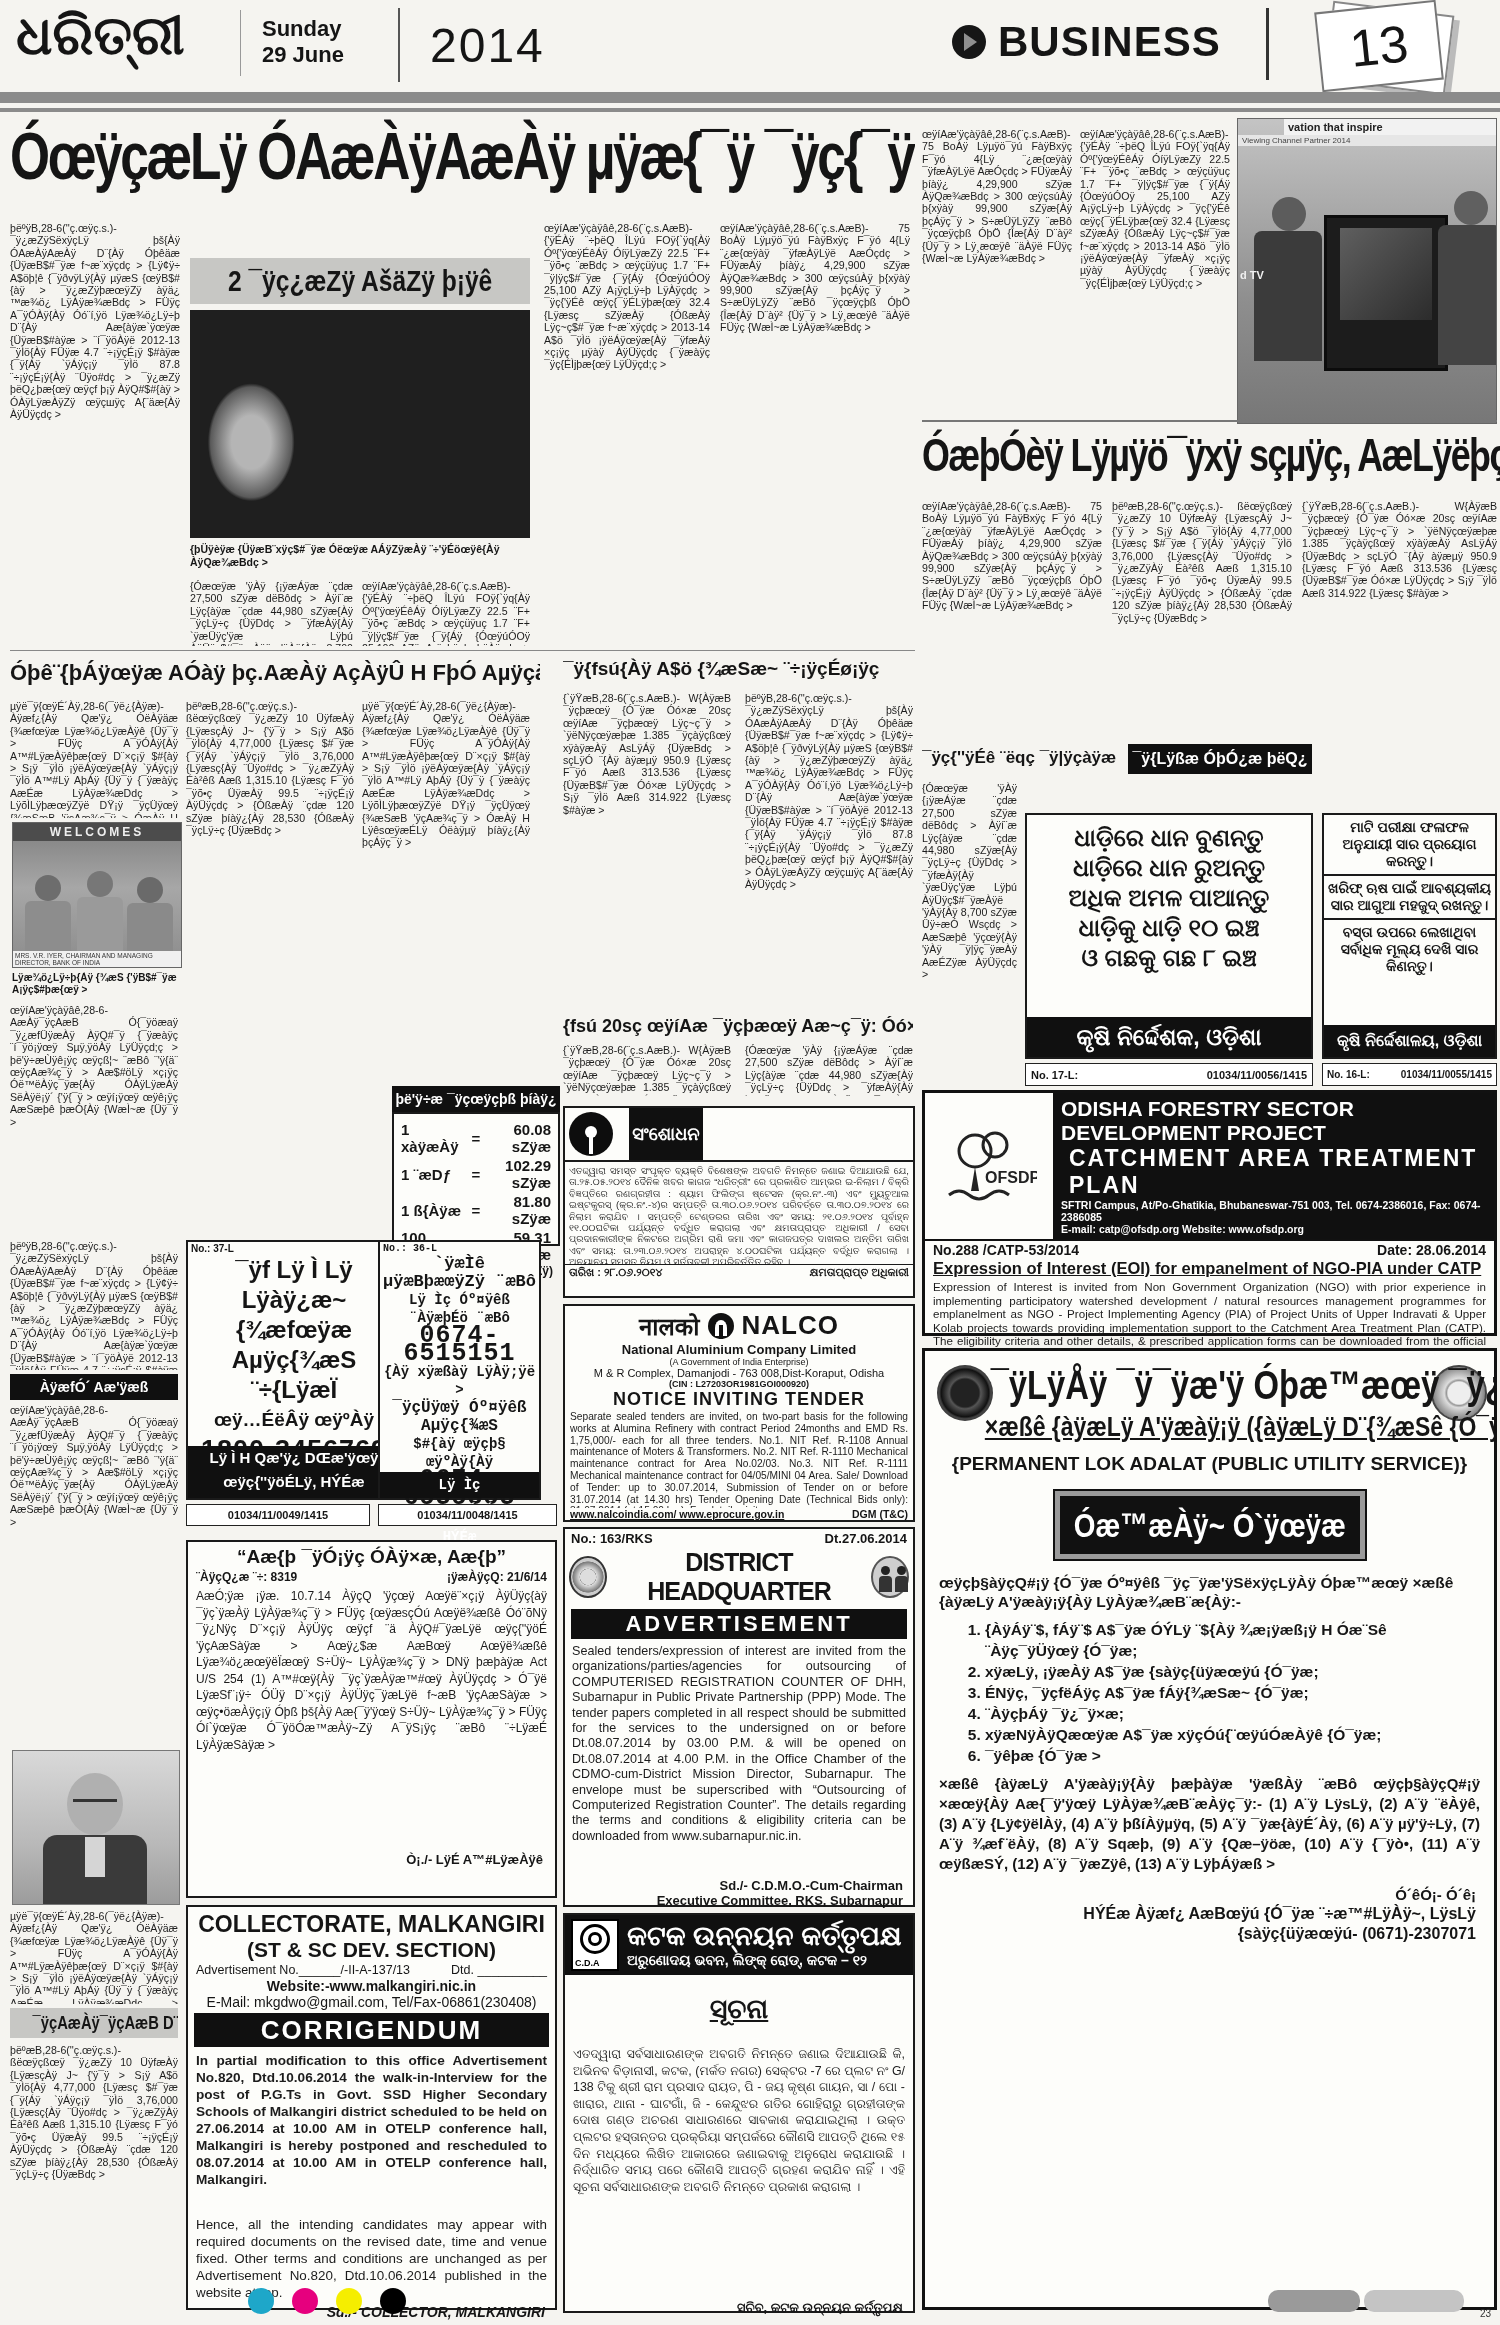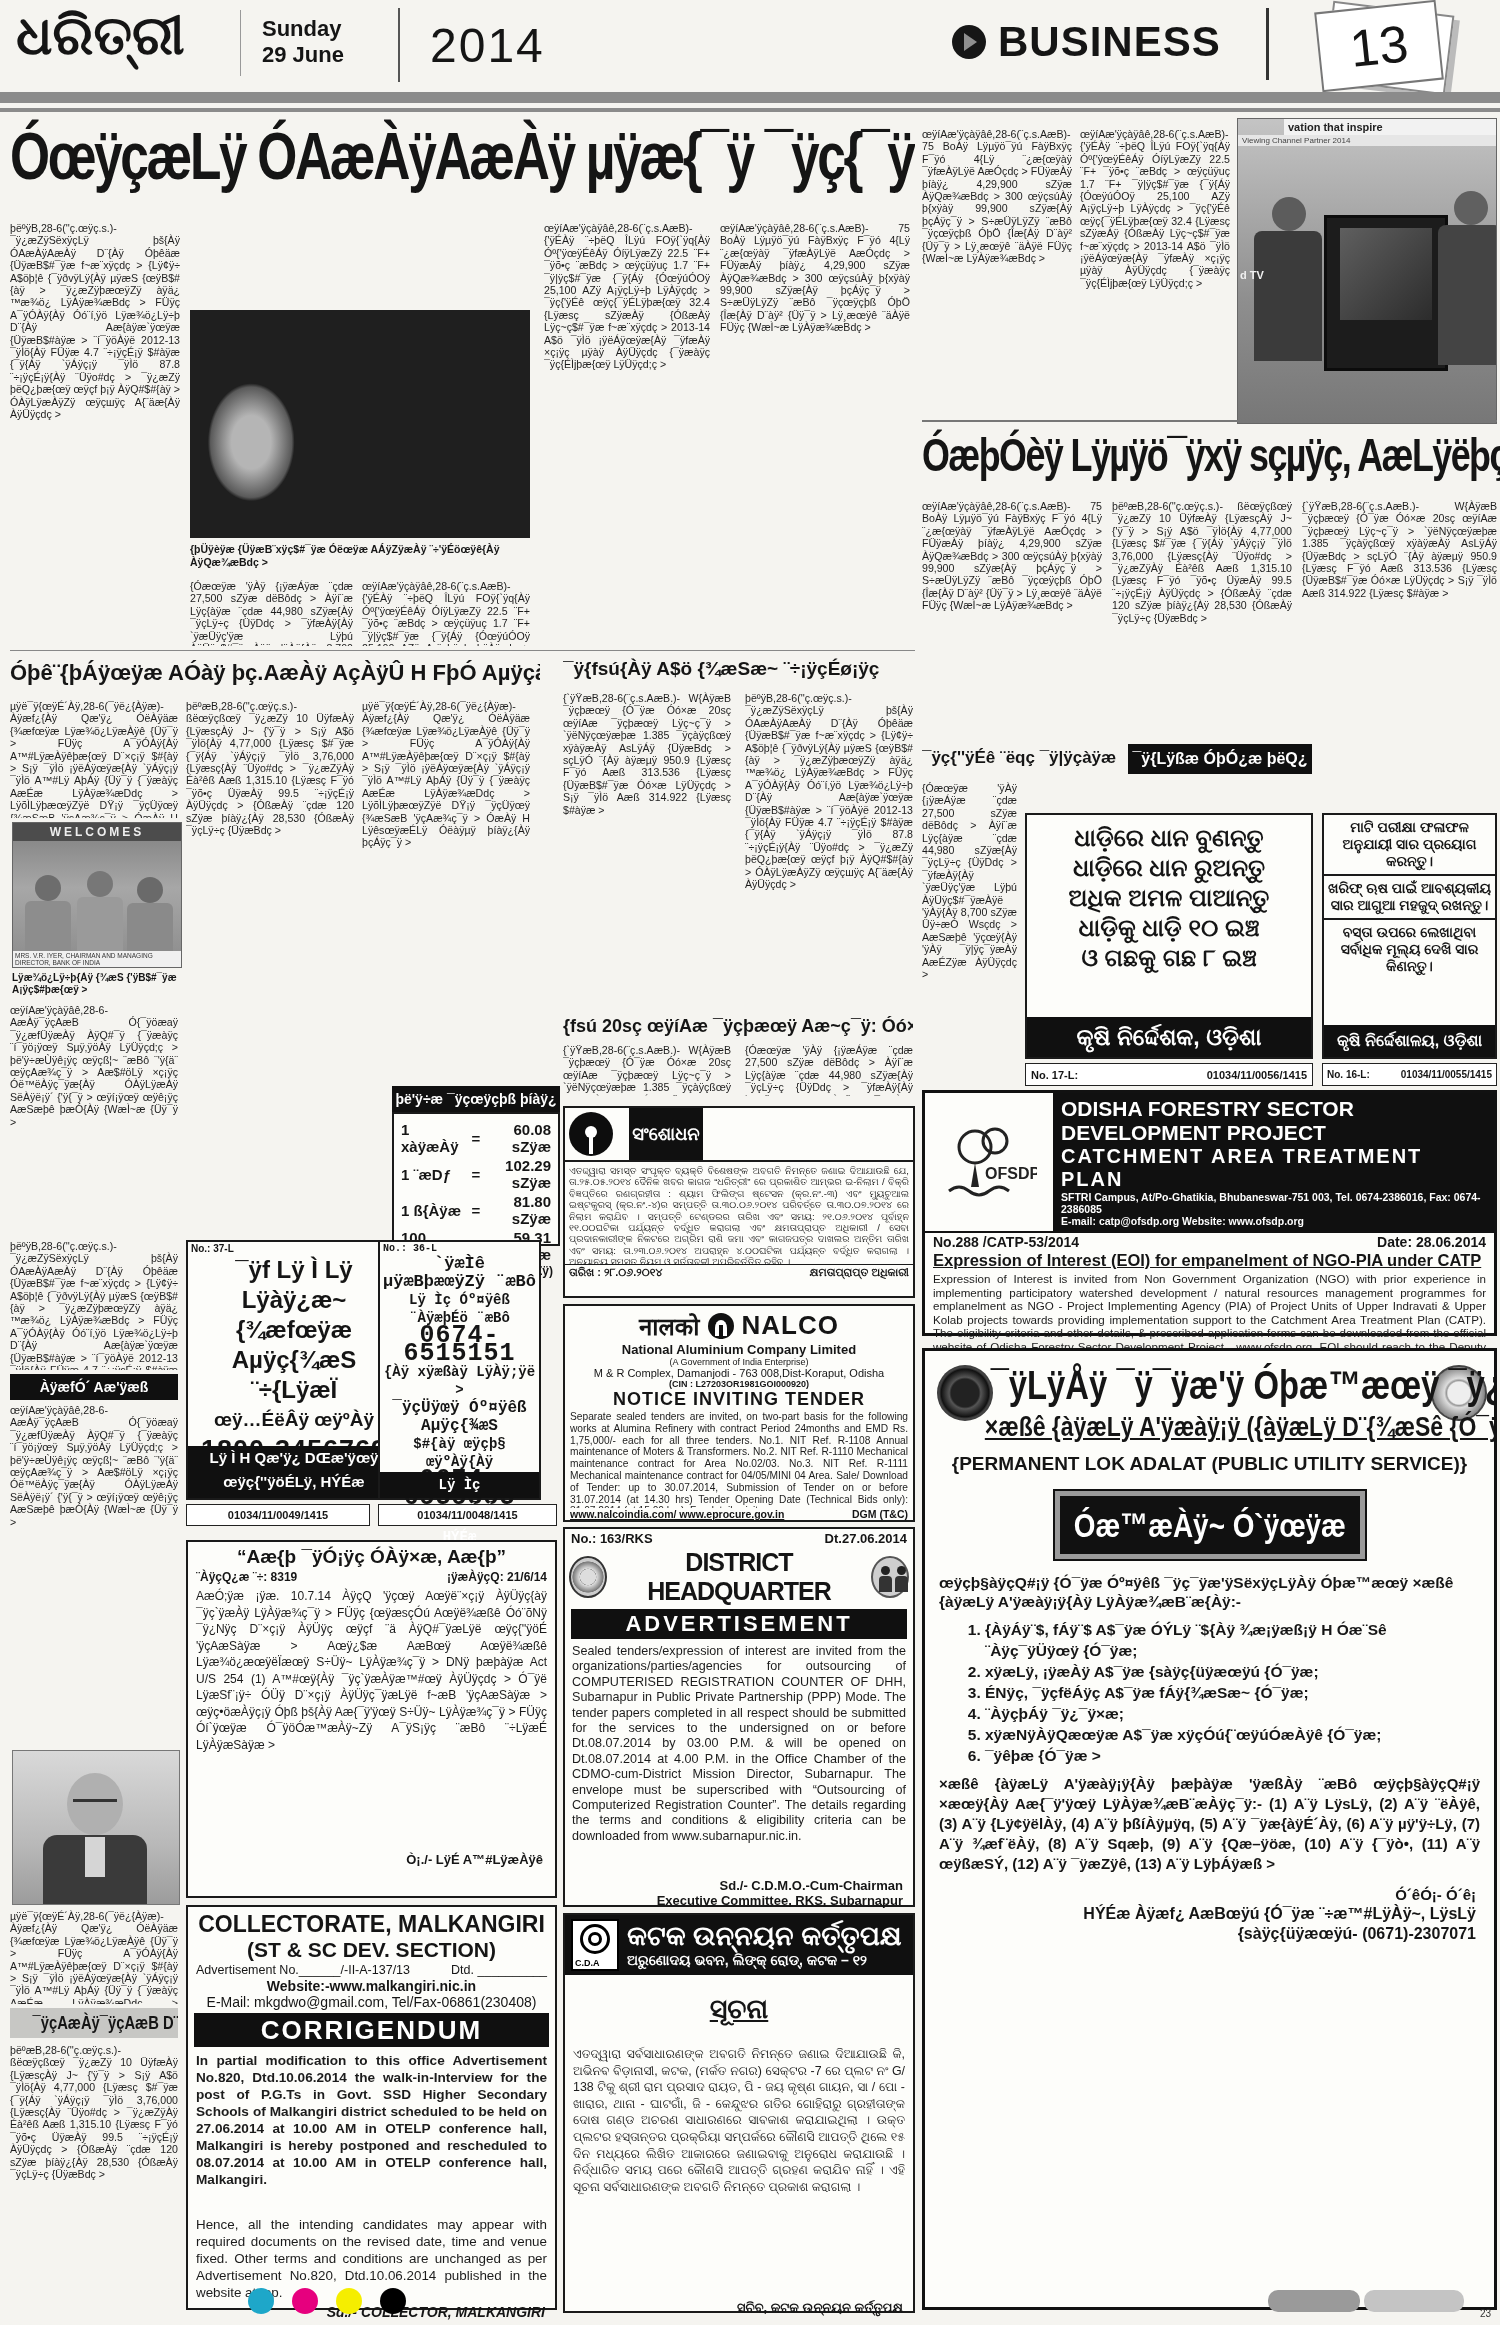--- a/index.html
+++ b/index.html
@@ -62,20 +62,23 @@
     </div>
   </div>
   <div class="abs rule" style="left:0;top:92px;width:1500px;height:11px;"></div>
   <div class="abs rule" style="left:0;top:108px;width:1500px;height:4px;"></div>
 
   <div class="abs" style="left:10px;top:118px;width:905px;height:96px;overflow:hidden;">
     <span class="cond b" style="font-size:66px;letter-spacing:-3px;width:1160px;">ÓœÿçæLÿ ÓAæÀÿAæÀÿ µÿæ{¯ÿ ¯ÿç{¯ÿ`ÿœÿæ LÿÀÿæ¾æD</span>
   </div>
 
   <div class="abs jt" style="left:10px;top:222px;width:170px;height:426px;">þëºÿB,28-6(''ç.œÿç.s.)- ¯ÿ¿æZÿSëxÿçLÿ þš{Àÿ ÓAæÀÿAæÀÿ D¨{Àÿ Óþêäæ {ÜÿæB$#¯ÿæ f~æ¨xÿçdç &gt; {Lÿ¢ÿ÷ A$öþ¦ê {¯ÿðvÿLÿ{Àÿ µÿæS {œÿB$#{àÿ &gt; ¯ÿ¿æZÿþæœÿZÿ àÿä¿ ™æ¾ö¿ LÿÀÿæ¾æBdç &gt; FÜÿç A¯ÿÓÀÿ{Àÿ Óó¨í‚ÿö Lÿæ¾ö¿Lÿ÷þ D¨{Àÿ Aæ{àÿæ`ÿœÿæ {ÜÿæB$#àÿæ &gt; ¨í¯ÿöÀÿë 2012-13 ¯ÿÌö{Àÿ FÜÿæ 4.7 ¨÷¡ÿçÉ¡ÿ $#àÿæ {¯ÿ{Áÿ `ÿÁÿç¡ÿ ¯ÿÌö 87.8 ¨÷¡ÿçÉ¡ÿ{Àÿ ¨Üÿo#dç &gt; ¯ÿ¿æZÿ þëQ¿þæ{œÿ œÿçf þ¡ÿ ÀÿQ#$#{àÿ &gt; ÓÀÿLÿæÀÿZÿ œÿçшÿç A{¨äæ{Àÿ ÀÿÜÿçdç &gt;</div>
+  <div class="abs graybar ctr" style="left:190px;top:258px;width:340px;height:46px;overflow:hidden;">
+    <span class="condc b" style="font-size:30px;line-height:46px;">2 ¯ÿç¿æZÿ AšäZÿ þ¡ÿê</span>
+  </div>
   <div class="abs photo ph-bangles" style="left:190px;top:310px;width:340px;height:228px;"></div>
   <div class="abs b" style="left:190px;top:543px;width:340px;height:32px;font-size:10.5px;line-height:13px;overflow:hidden;">{þÜÿèÿæ {ÜÿæB¨xÿç$#¯ÿæ Óëœÿæ AÁÿZÿæÀÿ ¨÷'ÿÉöœÿê{Àÿ ÀÿQæ¾æBdç &gt;</div>
   <div class="abs jt" style="left:190px;top:580px;width:163px;height:66px;">{Óæœÿæ 'ÿÀÿ {¡ÿæÁÿæ ¨çdæ 27,500 sZÿæ dëBôdç &gt; Àÿí¨æ Lÿç{àÿæ ¨çdæ 44,980 sZÿæ{Àÿ ¯ÿçLÿ÷ç {ÜÿDdç &gt; ¯ÿfæÀÿ{Àÿ `ÿæÜÿç'ÿæ Lÿþú ÀÿÜÿç$#¯ÿæÀÿë 'ÿÀÿ{Àÿ 8,700 sZÿæ Üÿ÷æÓ Wsçdç &gt; AæSæþê 'ÿçœÿ{Àÿ 'ÿÀÿ ¯ÿ|ÿç¯ÿæÀÿ AæÉZÿæ ÀÿÜÿçdç &gt;</div>
   <div class="abs jt" style="left:362px;top:580px;width:168px;height:66px;">œÿíAæ'ÿçàÿâê,28-6(¨ç.s.AæB)- {'ÿÉÀÿ ¨÷þëQ ÎLÿú FOÿ{`ÿq{Àÿ Óº{'ÿœÿÉêÁÿ ÓíÿLÿæZÿ 22.5 ¨F+ ¯ÿõ•ç ¨æBdç &gt; œÿçüÿuç 1.7 ¨F+ ¯ÿ|ÿç$#¯ÿæ {¯ÿ{Áÿ {ÓœÿúÓOÿ 25,100 AZÿ A¡ÿçLÿ÷þ LÿÀÿçdç &gt; ¯ÿç{'ÿÉê œÿç{¯ÿÉLÿþæ{œÿ 32.4 {Lÿæsç sZÿæÀÿ {ÓßæÀÿ Lÿç~ç$#¯ÿæ f~æ¨xÿçdç &gt; 2013-14 A$ö ¯ÿÌö ¡ÿëÁÿœÿæ{Àÿ ¯ÿfæÀÿ ×ç¡ÿç µÿàÿ ÀÿÜÿçdç {¯ÿæàÿç ¯ÿç{ÉÌjþæ{œÿ LÿÜÿçd;ç &gt;</div>
   <div class="abs jt" style="left:544px;top:222px;width:166px;height:426px;">œÿíAæ'ÿçàÿâê,28-6(¨ç.s.AæB)- {'ÿÉÀÿ ¨÷þëQ ÎLÿú FOÿ{`ÿq{Àÿ Óº{'ÿœÿÉêÁÿ ÓíÿLÿæZÿ 22.5 ¨F+ ¯ÿõ•ç ¨æBdç &gt; œÿçüÿuç 1.7 ¨F+ ¯ÿ|ÿç$#¯ÿæ {¯ÿ{Áÿ {ÓœÿúÓOÿ 25,100 AZÿ A¡ÿçLÿ÷þ LÿÀÿçdç &gt; ¯ÿç{'ÿÉê œÿç{¯ÿÉLÿþæ{œÿ 32.4 {Lÿæsç sZÿæÀÿ {ÓßæÀÿ Lÿç~ç$#¯ÿæ f~æ¨xÿçdç &gt; 2013-14 A$ö ¯ÿÌö ¡ÿëÁÿœÿæ{Àÿ ¯ÿfæÀÿ ×ç¡ÿç µÿàÿ ÀÿÜÿçdç {¯ÿæàÿç ¯ÿç{ÉÌjþæ{œÿ LÿÜÿçd;ç &gt;</div>
   <div class="abs jt" style="left:720px;top:222px;width:190px;height:426px;">œÿíAæ'ÿçàÿâê,28-6(¨ç.s.AæB)- 75 BoÀÿ Lÿµÿö¯ÿú FàÿBxÿç F¯ÿó 4{Lÿ ¨¿æ{œÿàÿ ¯ÿfæÀÿLÿë AæÓçdç &gt; FÜÿæÀÿ þíàÿ¿ 4,29,900 sZÿæ ÀÿQæ¾æBdç &gt; 300 œÿçsúÀÿ þ{xÿàÿ 99,900 sZÿæ{Àÿ þçÁÿç¯ÿ &gt; S÷æÜÿLÿZÿ ¨æBô ¯ÿçœÿçþß ÓþÖ {Îæ{Àÿ D¨àÿ² {Üÿ¯ÿ &gt; Lÿ¸æœÿê ¨äÀÿë FÜÿç {WæÌ~æ LÿÀÿæ¾æBdç &gt;</div>
 
   <div class="abs photo ph-tv" style="left:1237px;top:118px;width:260px;height:306px;border:1px solid #666;">
     <div style="background:#f2f2f2;color:#222;font-size:11px;font-weight:bold;padding:2px 4px;margin-left:46px;">vation that inspire</div>
     <div style="background:#e6e6e6;color:#444;font-size:8px;padding:1px 4px;">Viewing Channel Partner 2014</div>
@@ -264,21 +267,21 @@
         <svg width="96" height="82" viewBox="0 0 96 82">
           <circle cx="34" cy="26" r="16" fill="none" stroke="#222" stroke-width="3"></circle>
           <circle cx="54" cy="20" r="12" fill="none" stroke="#222" stroke-width="3"></circle>
           <path d="M34 42 L38 66 L30 66 Z" fill="#222"></path>
           <path d="M8 70 q10 -8 20 0 q10 8 20 0 q10 -8 20 0" stroke="#222" stroke-width="3" fill="none"></path>
           <text x="44" y="58" font-size="16" font-weight="bold" fill="#222" font-family="Liberation Sans">OFSDP</text>
         </svg>
       </div>
       <div class="blackbar" style="flex:1;padding:4px 8px;">
         <div class="b" style="font-size:21px;">ODISHA FORESTRY SECTOR DEVELOPMENT PROJECT</div>
-        <div class="b" style="font-size:20px;letter-spacing:2px;">CATCHMENT AREA TREATMENT PLAN</div>
+        <div class="b" style="font-size:23px;letter-spacing:2px;margin-left:8px;">CATCHMENT AREA TREATMENT PLAN</div>
         <div style="font-size:10.5px;font-weight:bold;">SFTRI Campus, At/Po-Ghatikia, Bhubaneswar-751 003, Tel. 0674-2386016, Fax: 0674-2386085</div>
         <div style="font-size:10.5px;font-weight:bold;">E-mail: catp@ofsdp.org   Website: www.ofsdp.org</div>
       </div>
     </div>
     <div style="display:flex;justify-content:space-between;padding:1px 8px;font-size:14px;font-weight:bold;">
       <span>No.288 /CATP-53/2014</span>
       <span>Date: 28.06.2014</span>
     </div>
     <div class="b" style="font-size:16.5px;text-decoration:underline;padding:0 8px;">Expression of Interest (EOI) for empanelment of NGO-PIA under CATP</div>
     <div class="jt2" style="font-size:11.6px;line-height:13.5px;padding:2px 8px;height:108px;">Expression of Interest is invited from Non Government Organization (NGO) with prior experience in implementing participatory watershed development / natural resources management programmes for emplanelment as NGO - Project Implementing Agency (PIA) of Project Units of Upper Indravati &amp; Upper Kolab projects towards providing implementation support to the Catchment Area Treatment Plan (CATP). The eligibility criteria and other details, &amp; prescribed application forms can be downloaded from the official website of Odisha Forestry Sector Development Project - www.ofsdp.org. EOI should reach to the Deputy Project Director (Administration), Odisha Forestry Sector Development Project, SFTRI campus, Ghatikia, Bhubaneswar-751 003 on or before 25th July, 2014.</div>

